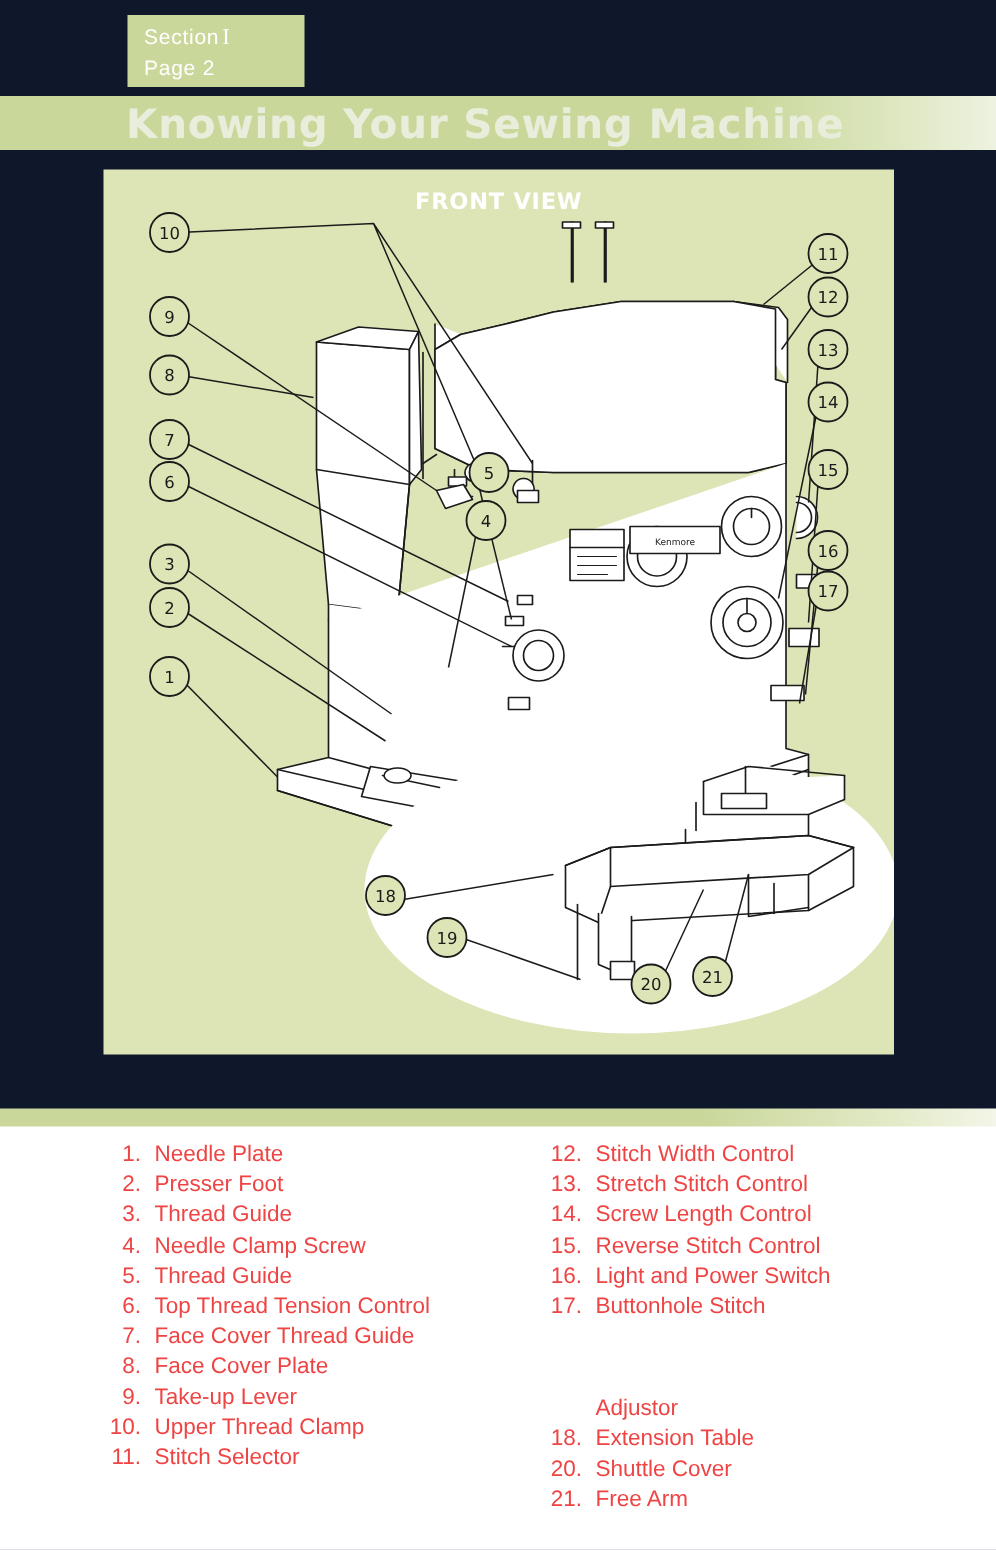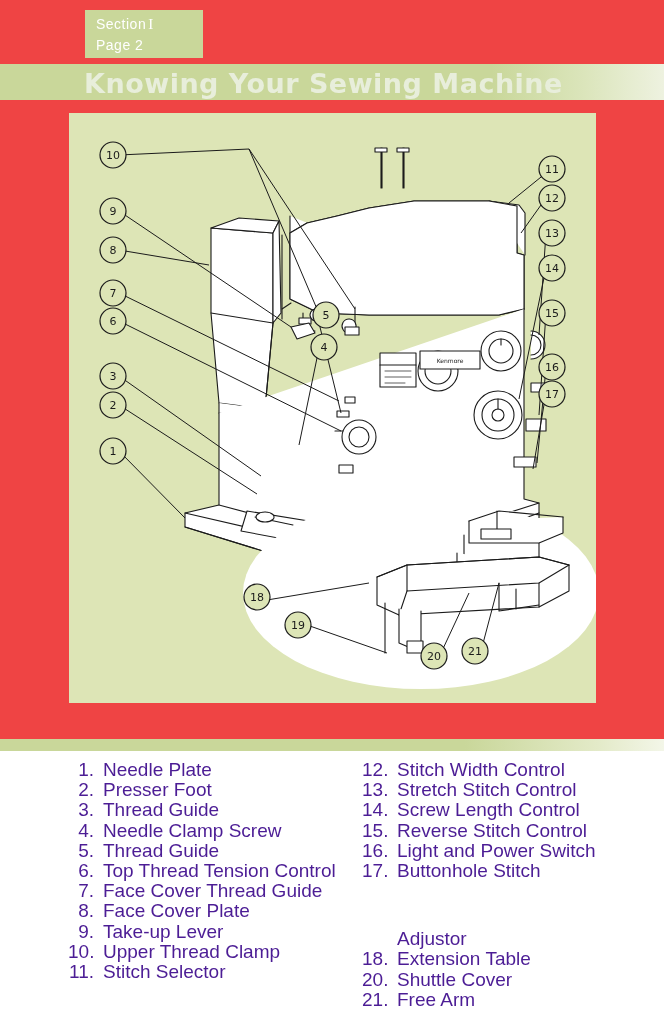--- a/index.html
+++ b/index.html
@@ -14,21 +14,21 @@
     font-family: "Liberation Sans", sans-serif;
     overflow: hidden;
   }
 
   
   .page-top {
     position: absolute;
     left: 0; top: 0;
     width: 664px;
     height: 745px;
-    background: #ef4444;
+    background: #0f172a;
   }
   .section-tab {
     position: absolute;
     left: 85px; top: 10px;
     width: 118px; height: 48px;
     background: #c9d79a;
   }
   .section-tab .line1 {
     position: absolute;
     left: 11px; top: 6px;
@@ -101,23 +101,23 @@
     width: 664px;
   }
   .legend-col {
     position: absolute;
     top: 0;
   }
   .legend-col.left { left: 68px; width: 300px; }
   .legend-col.right { left: 362px; width: 300px; }
   .legend-item {
     position: relative;
-    font-size: 19px;
+    font-size: 15px;
     line-height: 20.2px;
-    color: #4c1d95;
+    color: #ef4444;
     font-family: "Liberation Sans", sans-serif;
     white-space: nowrap;
   }
   .legend-item .num {
     display: inline-block;
     width: 26px;
     text-align: right;
     margin-right: 9px;
   }
   .legend-item .lbl { display: inline; }
@@ -144,20 +144,21 @@
       <span>Section</span><span class="roman">I</span>
     </div>
     <div class="line2">Page 2</div>
   </div>
 
   <div class="title-bar">
     <div class="title-text">Knowing Your Sewing Machine</div>
   </div>
 
   <div class="figure-panel">
+    <div class="figure-caption">FRONT VIEW</div>
 
     <svg class="fig-svg" width="527" height="590" viewBox="0 0 527 590">
       <g fill="none" stroke="#1b1b1b" stroke-width="1.1" stroke-linejoin="round" stroke-linecap="round">
 
         <path d="M312 35 L312 75 M313 35 L313 75"></path>
         <path d="M306 35 h12 v4 h-12 z" fill="#ffffff"></path>
         <path d="M334 35 L334 75 M335 35 L335 75"></path>
         <path d="M328 35 h12 v4 h-12 z" fill="#ffffff"></path>
 
         <path d="M221 103 L221 120 L238 110 L268 103 L300 95 L345 88 L420 88

